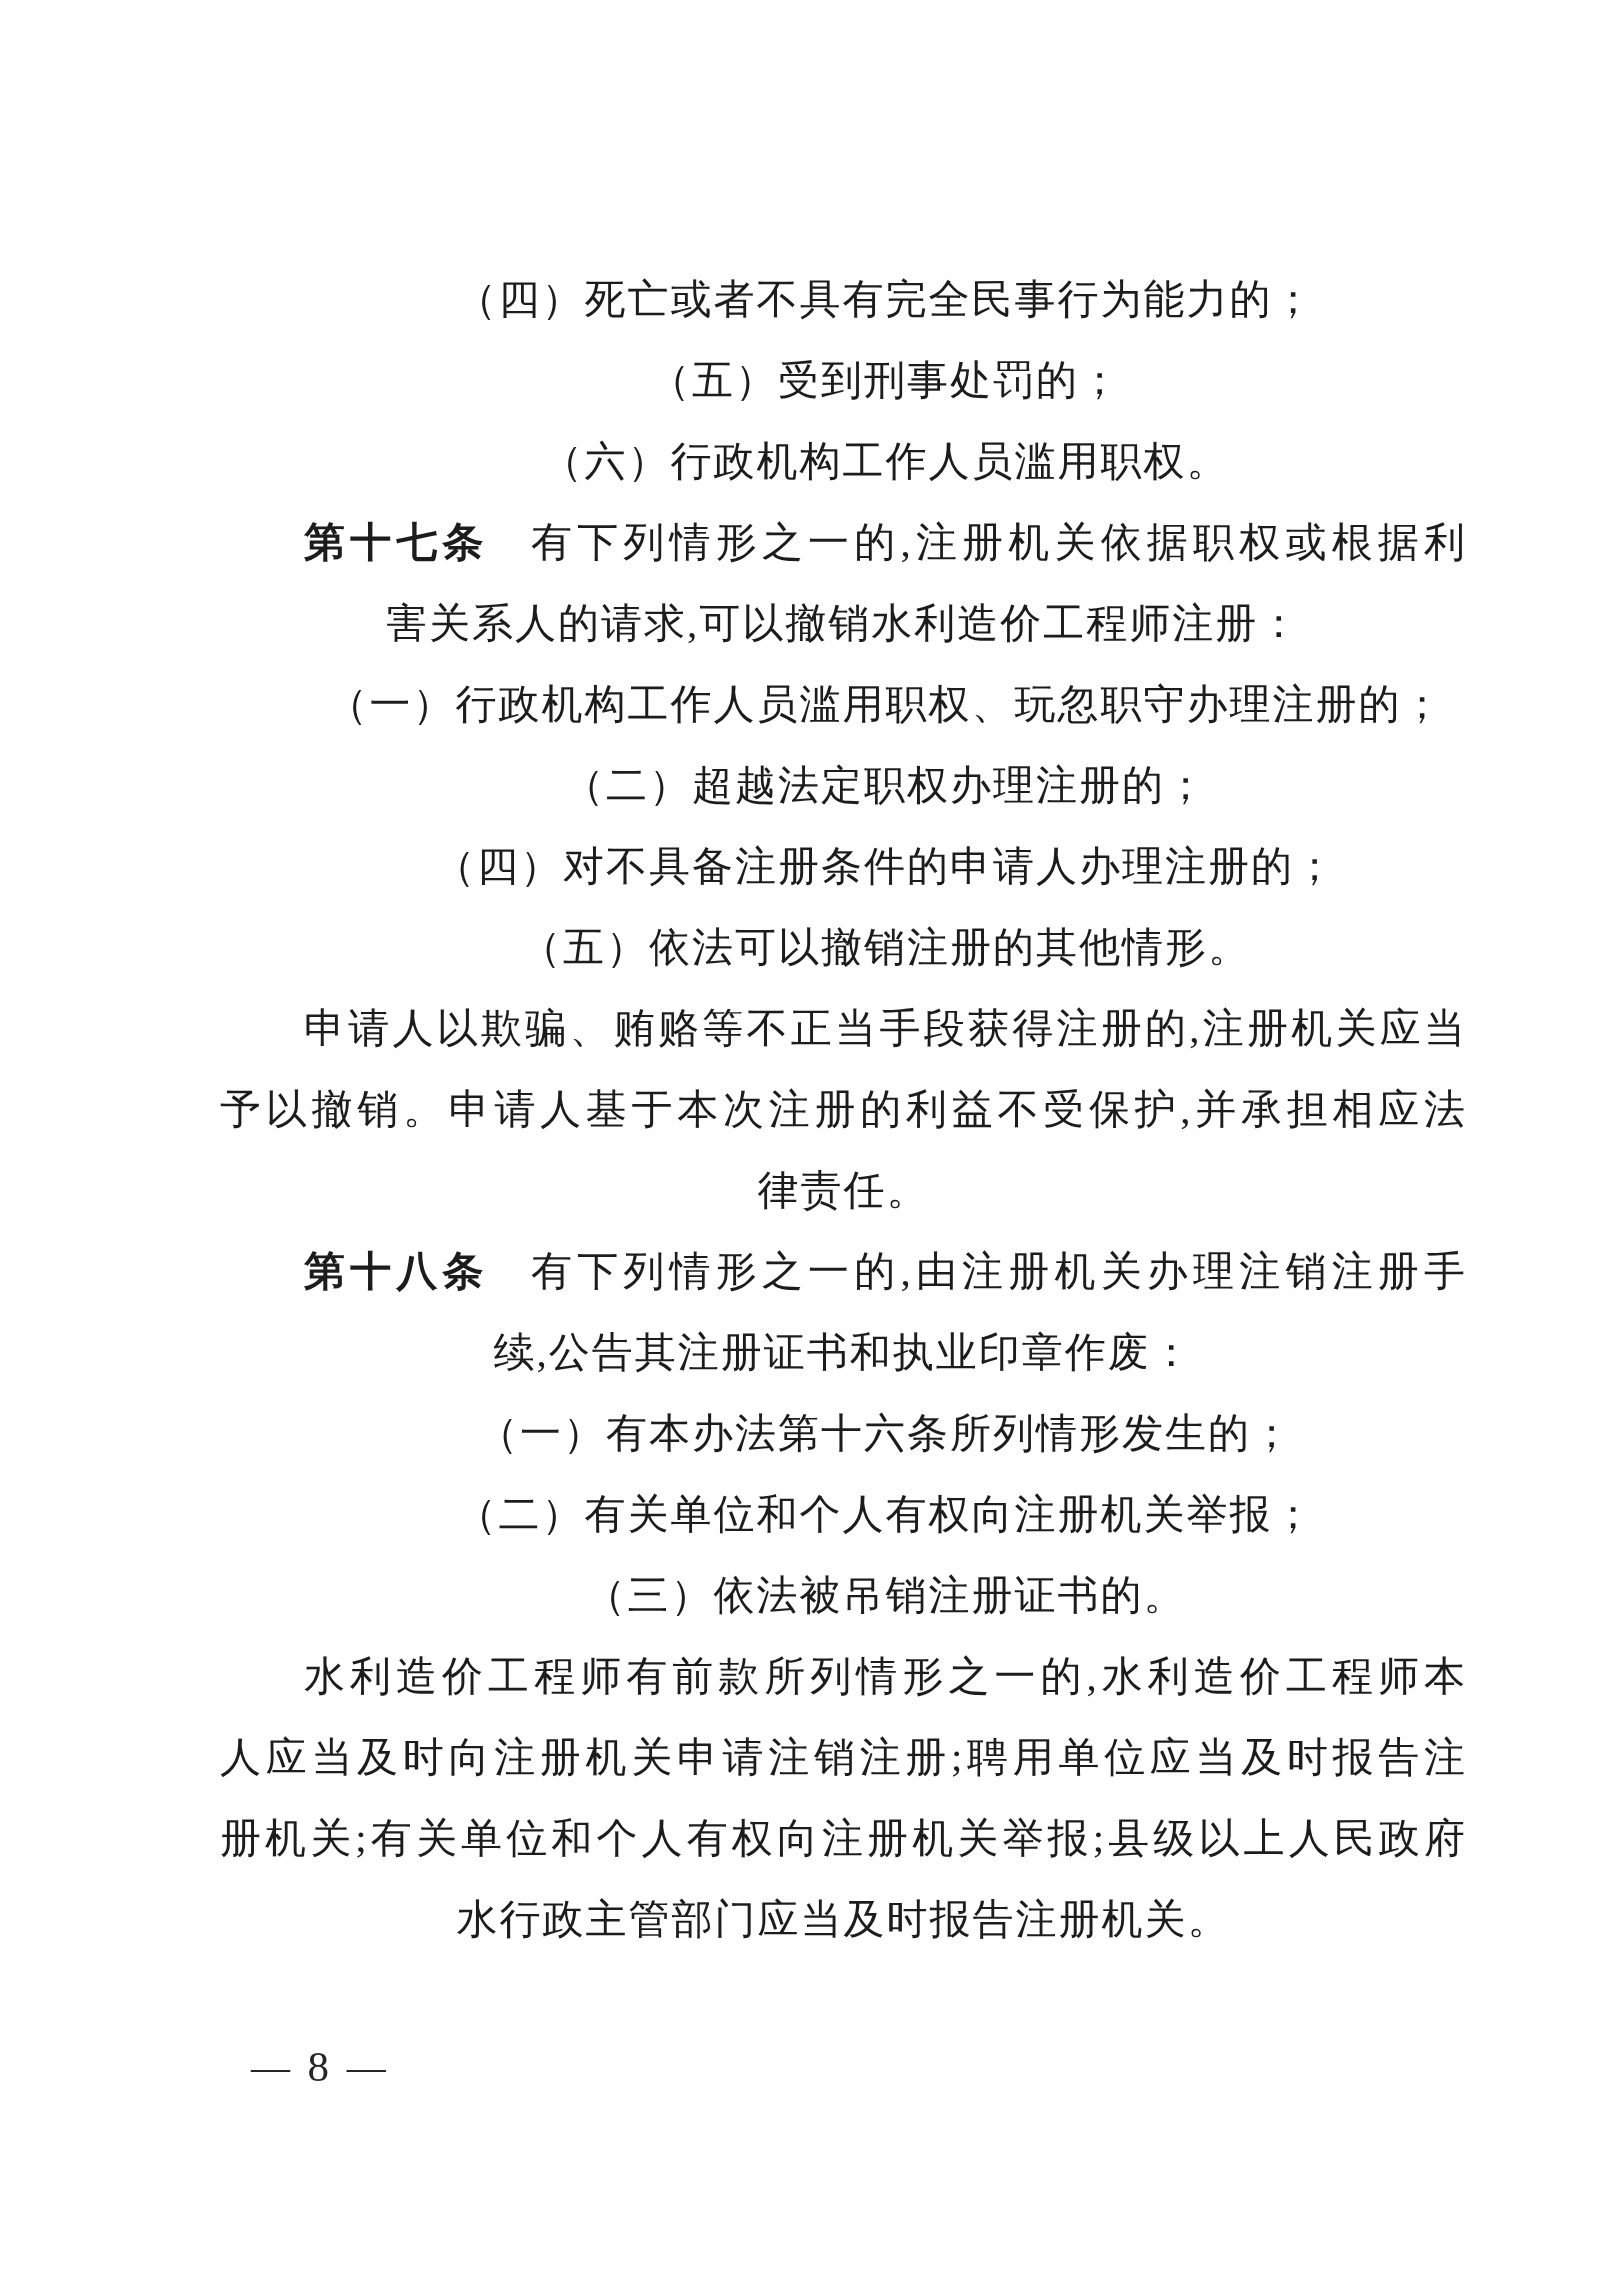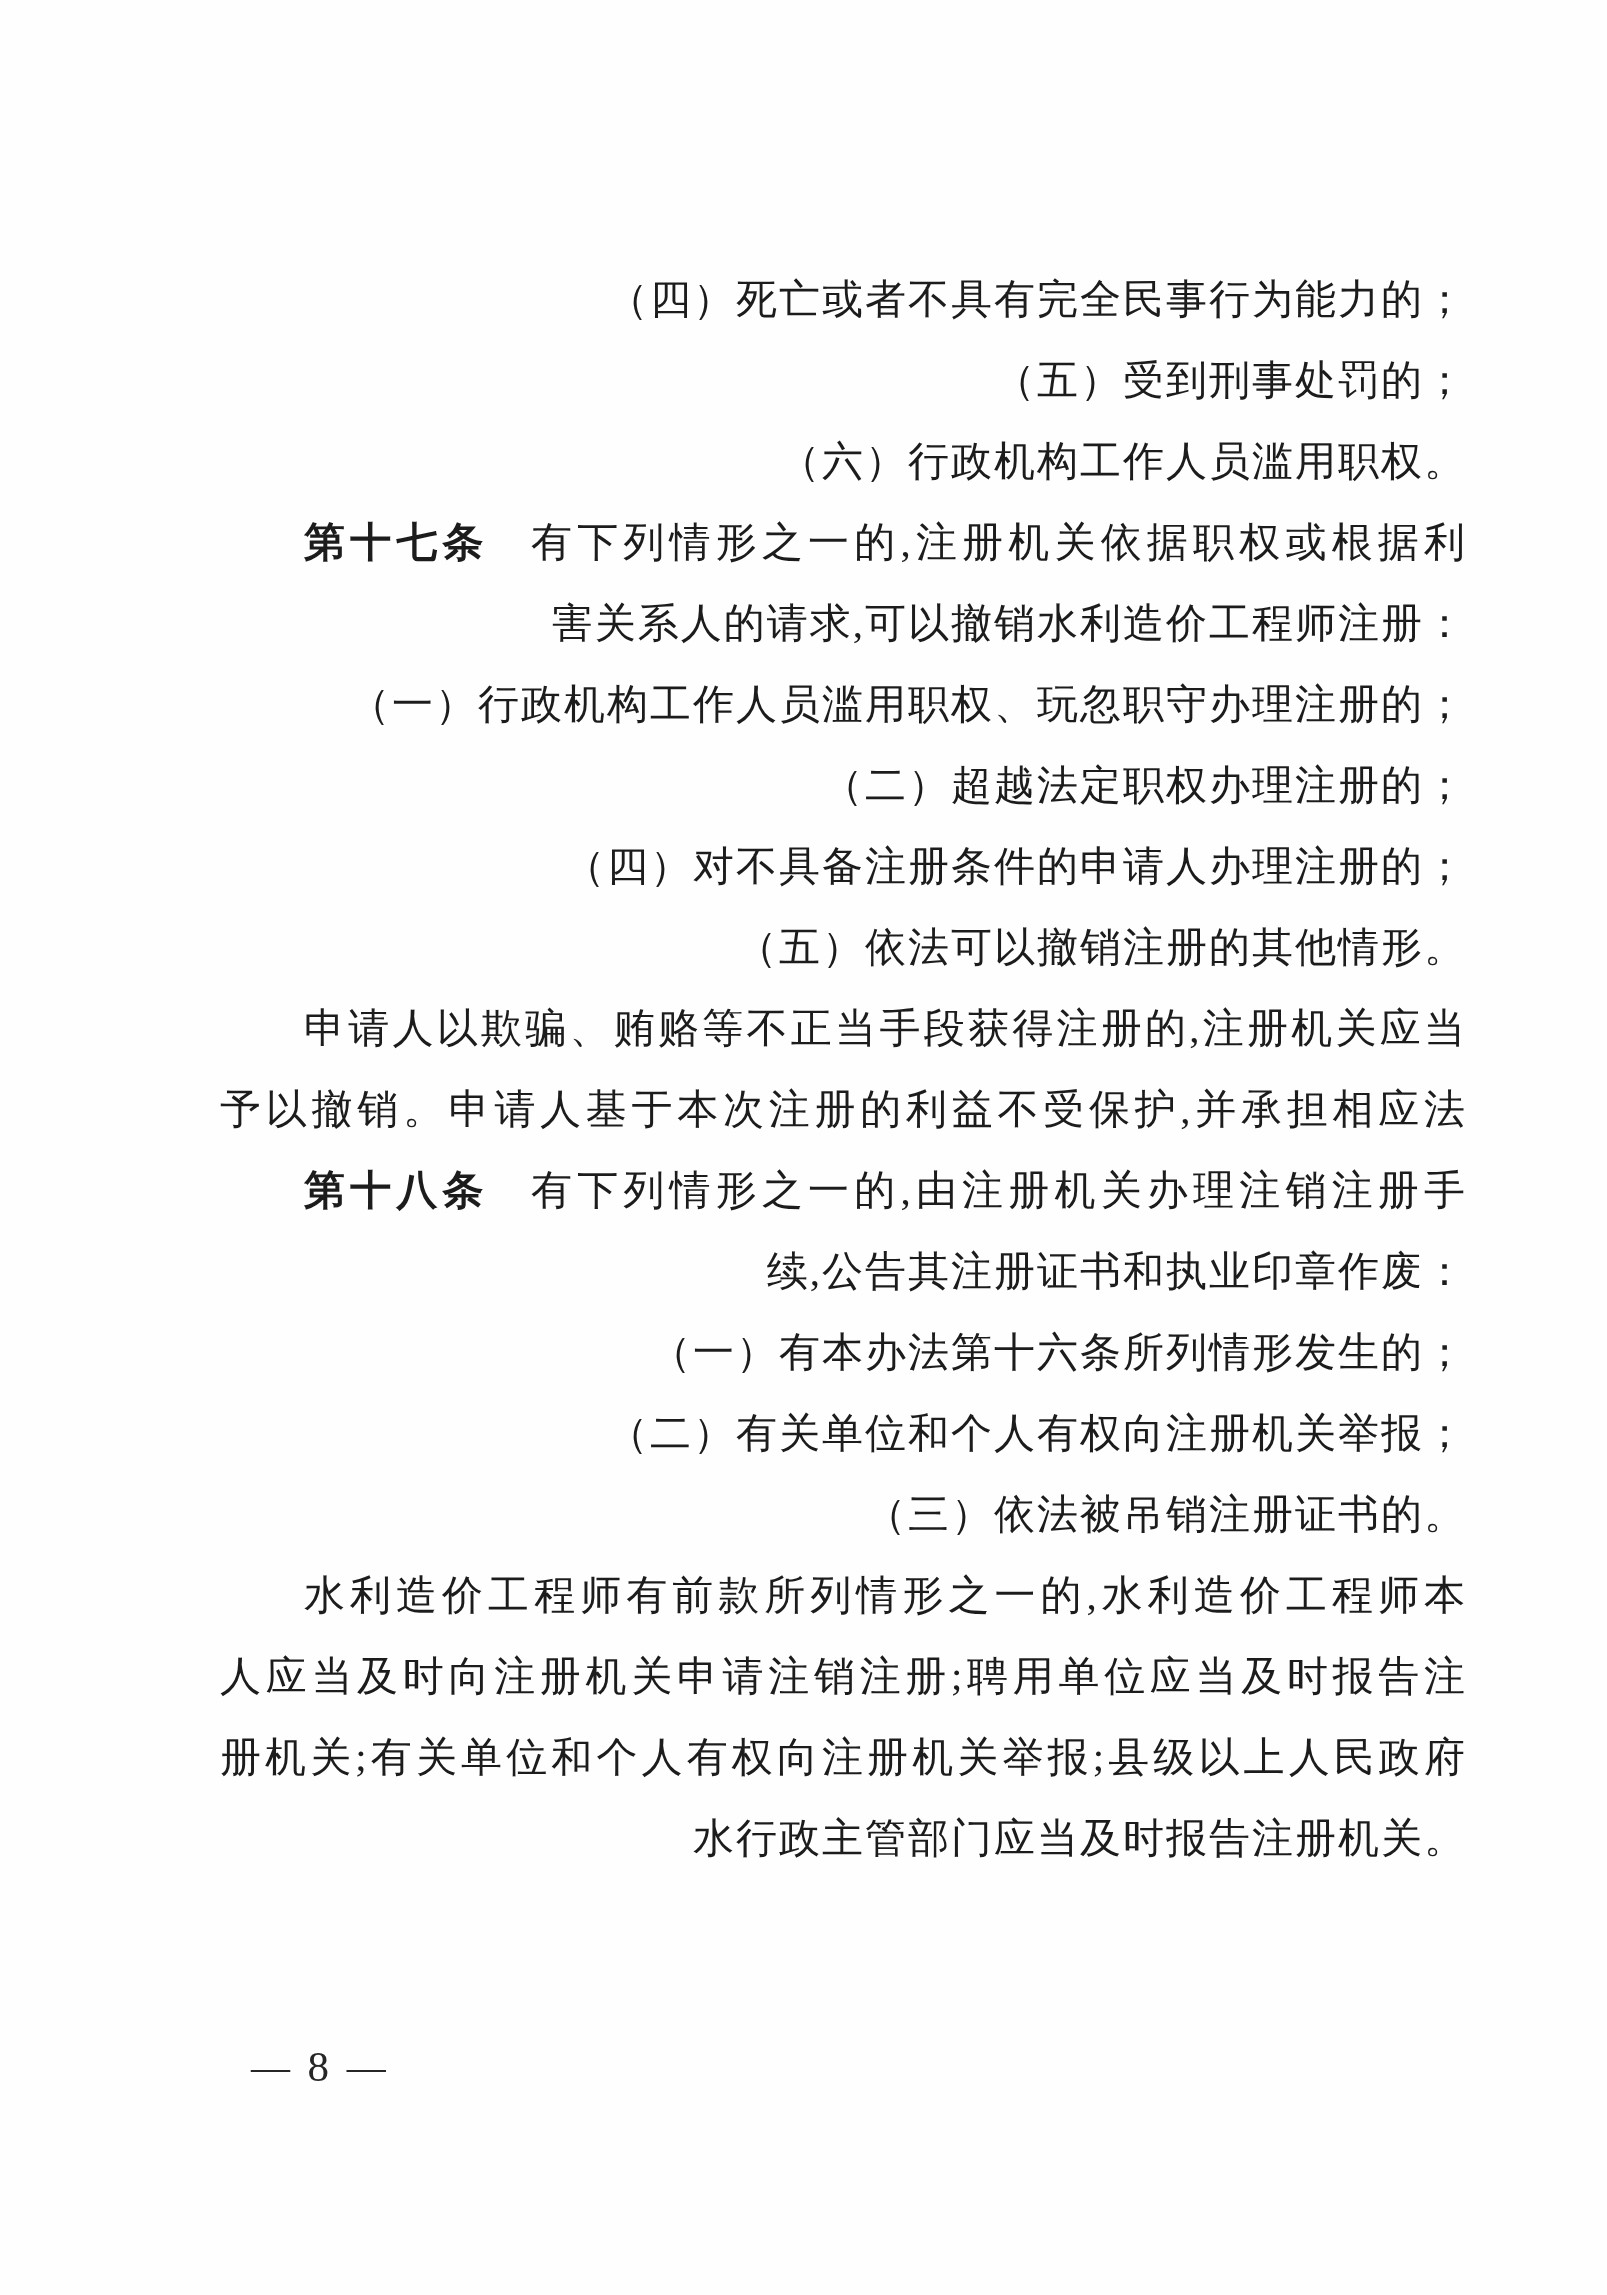--- a/index.html
+++ b/index.html
@@ -20,21 +20,21 @@
     left: 220px;
     top: 259px;
     width: 1247px;
   }
   .line {
     height: 81px;
     line-height: 81px;
     font-size: 41px;
     letter-spacing: 2px;
     white-space: nowrap;
-    text-align: right;
+    text-align: center;
   }
   .line.fill {
     white-space: normal;
     text-align: justify;
     text-align-last: justify;
     text-justify: inter-ideograph;
   }
   .line.indent {
     padding-left: 84px;
   }
@@ -71,20 +71,21 @@
     <div class="line indent"><span>（五）受到刑事处罚的；</span></div>
     <div class="line indent"><span>（六）行政机构工作人员滥用职权。</span></div>
     <div class="line indent fill"><span class="article-no">第十七条</span><span class="gap"></span><span>有下列情形之一的,注册机关依据职权或根据利</span></div>
     <div class="line"><span>害关系人的请求,可以撤销水利造价工程师注册：</span></div>
     <div class="line indent"><span>（一）行政机构工作人员滥用职权、玩忽职守办理注册的；</span></div>
     <div class="line indent"><span>（二）超越法定职权办理注册的；</span></div>
     <div class="line indent"><span>（四）对不具备注册条件的申请人办理注册的；</span></div>
     <div class="line indent"><span>（五）依法可以撤销注册的其他情形。</span></div>
     <div class="line indent fill"><span>申请人以欺骗、贿赂等不正当手段获得注册的,注册机关应当</span></div>
     <div class="line fill"><span>予以撤销。申请人基于本次注册的利益不受保护,并承担相应法</span></div>
+    <div class="line"><span>律责任。</span></div>
     <div class="line indent fill"><span class="article-no">第十八条</span><span class="gap"></span><span>有下列情形之一的,由注册机关办理注销注册手</span></div>
     <div class="line"><span>续,公告其注册证书和执业印章作废：</span></div>
     <div class="line indent"><span>（一）有本办法第十六条所列情形发生的；</span></div>
     <div class="line indent"><span>（二）有关单位和个人有权向注册机关举报；</span></div>
     <div class="line indent"><span>（三）依法被吊销注册证书的。</span></div>
     <div class="line indent fill"><span>水利造价工程师有前款所列情形之一的,水利造价工程师本</span></div>
     <div class="line fill"><span>人应当及时向注册机关申请注销注册;聘用单位应当及时报告注</span></div>
     <div class="line fill"><span>册机关;有关单位和个人有权向注册机关举报;县级以上人民政府</span></div>
     <div class="line"><span>水行政主管部门应当及时报告注册机关。</span></div>
   </main>

